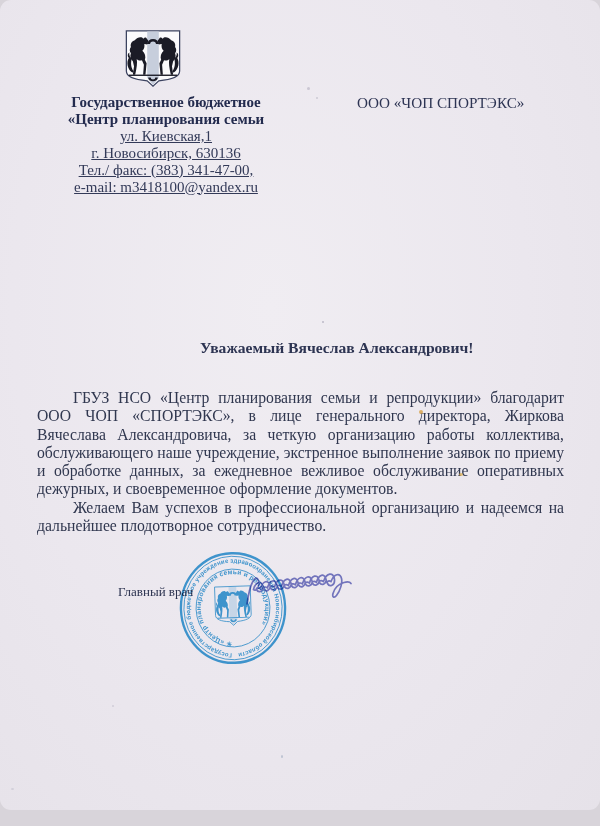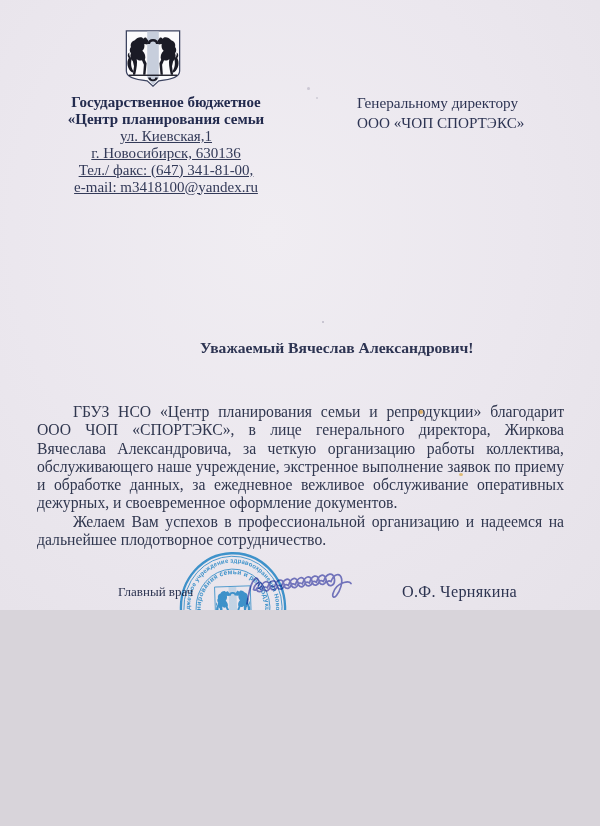--- a/index.html
+++ b/index.html
@@ -1,32 +1,32 @@
 <!DOCTYPE html>
 <html><head>
 <meta charset="utf-8">
 <style>
   html,body{margin:0;padding:0;background:#d8d4da;}
   .page{
-    position:relative;width:600px;height:610px;overflow:hidden;
+    position:relative;width:600px;height:810px;overflow:hidden;
     background:radial-gradient(ellipse at 45% 38%, #f0edf2 0%, #ebe7ee 55%, #e6e2e9 100%);
-    font-family:"Liberation Serif", serif;color:#2e3450;
+    font-family:"Liberation Serif", serif;color:#2e3450;border-radius:11px;
   }
   
   .emblem{position:absolute;left:122px;top:28px;width:62px;height:61px;}
   .emblem-letterhead{--sable:#1b1b26;--outline:#3c4360;--stripe:#c7cedc;--shield:#fbfafc;}
   .org-block{position:absolute;left:20px;top:94px;width:292px;text-align:center;line-height:16.9px;}
   .org-block .b{font-weight:bold;font-size:15px;color:#232b4e;}
   .org-block .r{font-size:15px;color:#333a58;text-decoration:underline;}
   
   .addressee{position:absolute;left:357px;top:93px;font-size:15.2px;line-height:19.5px;color:#2d3453;}
   
   .salutation{position:absolute;left:200px;top:339px;font-size:15.6px;color:#2d3452;font-weight:bold;}
   
-  .body-text{position:absolute;left:37px;top:403px;width:527px;font-size:15.7px;line-height:18.3px;color:#30374f;}
+  .body-text{position:absolute;left:37px;top:389px;width:527px;font-size:15.7px;line-height:18.3px;color:#30374f;}
   .body-text p{margin:0;text-indent:36px;text-align:justify;text-align-last:left;}
   
   .sig-title{position:absolute;left:118px;top:584px;font-size:13px;color:#2c3350;}
   .sig-name{position:absolute;left:402px;top:583px;font-size:16.2px;letter-spacing:.3px;color:#2c3350;}
   
   .stamp{position:absolute;left:177px;top:549px;width:112px;height:118px;opacity:.84;mix-blend-mode:multiply;transform:rotate(-2deg);}
   .stamp-ink{stroke:#1f90d3;fill:none;}
   .stamp-text{fill:#1f90d3;font-family:"Liberation Sans",sans-serif;font-weight:bold;}
   .stamp-emblem{--sable:#1f90d3;--outline:#1f90d3;--stripe:rgba(31,144,211,.22);--shield:rgba(255,255,255,0);}
   
@@ -75,38 +75,36 @@
 
   <svg class="emblem emblem-letterhead" viewBox="0 0 64 62" xmlns="http://www.w3.org/2000/svg" xmlns:xlink="http://www.w3.org/1999/xlink">
     <use href="#emblem-shape" xlink:href="#emblem-shape"></use>
   </svg>
 
   <div class="org-block">
     <div class="b">Государственное бюджетное</div>
     <div class="b">«Центр планирования семьи</div>
     <div class="r">ул. Киевская,1</div>
     <div class="r">г. Новосибирск, 630136</div>
-    <div class="r">Тел./ факс: (647) 341-81-00,</div>
+    <div class="r">Тел./ факс: (383) 341-47-00,</div>
     <div class="r">e-mail: m3418100@yandex.ru</div>
   </div>
 
   <div class="addressee">
-    <div>Генеральному директору</div>
     <div>ООО «ЧОП СПОРТЭКС»</div>
   </div>
 
   <div class="salutation">Уважаемый Вячеслав Александрович!</div>
 
   <div class="body-text">
     <p>ГБУЗ НСО «Центр планирования семьи и репродукции» благодарит ООО ЧОП «СПОРТЭКС», в лице генерального директора, Жиркова Вячеслава Александровича, за четкую организацию работы коллектива, обслуживающего наше учреждение, экстренное выполнение заявок по приему и обработке данных, за ежедневное вежливое обслуживание оперативных дежурных, и своевременное оформление документов.</p>
     <p>Желаем Вам успехов в профессиональной организацию и надеемся на дальнейшее плодотворное сотрудничество.</p>
   </div>
 
   <div class="sig-title">Главный врач</div>
-  <div class="sig-name">О.Ф. Чернякина</div>
 
   <svg class="stamp" viewBox="0 0 114 114" preserveAspectRatio="none" xmlns="http://www.w3.org/2000/svg" xmlns:xlink="http://www.w3.org/1999/xlink">
     <circle class="stamp-ink" cx="57" cy="57" r="53" stroke-width="2.4"></circle>
     <circle class="stamp-ink" cx="57" cy="57" r="50" stroke-width="0.9"></circle>
     <circle class="stamp-ink" cx="57" cy="57" r="37.6" stroke-width="0.9"></circle>
     <text class="stamp-text" font-size="6.1" letter-spacing="0.15">
       <textPath href="#ring-outer" xlink:href="#ring-outer" startOffset="1%">Государственное бюджетное учреждение здравоохранения Новосибирской области ✳</textPath>
     </text>
     <text class="stamp-text" font-size="6.6" letter-spacing="0.3">
       <textPath href="#ring-inner" xlink:href="#ring-inner" startOffset="1%">✳ «Центр планирования семьи и репродукции»</textPath>

